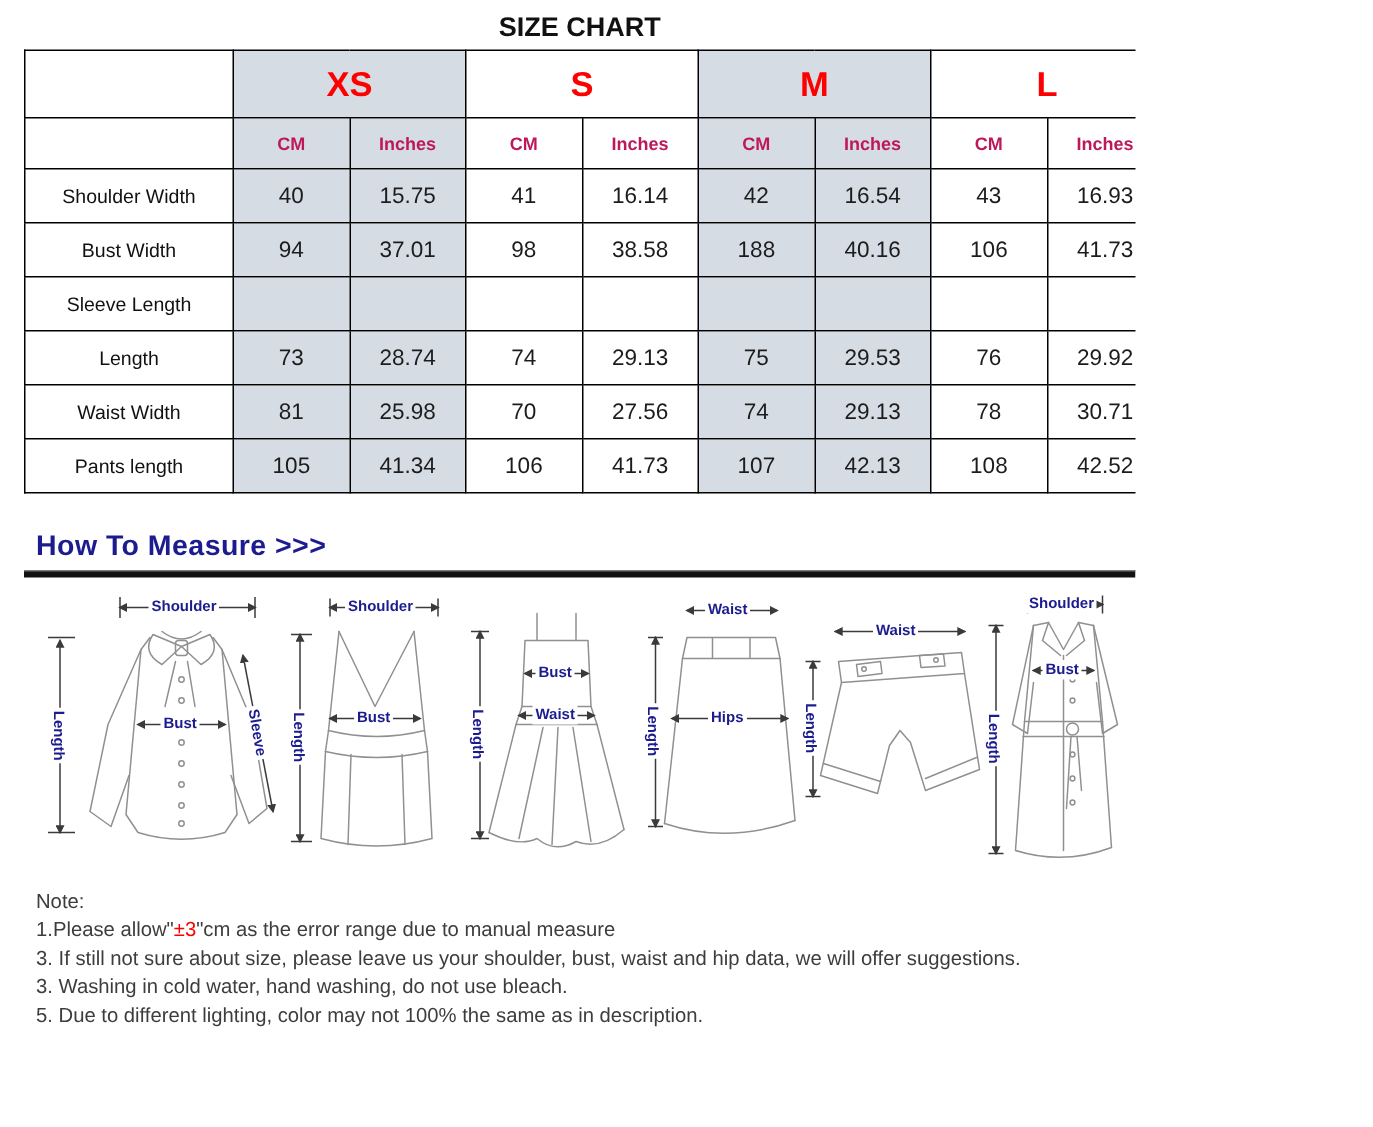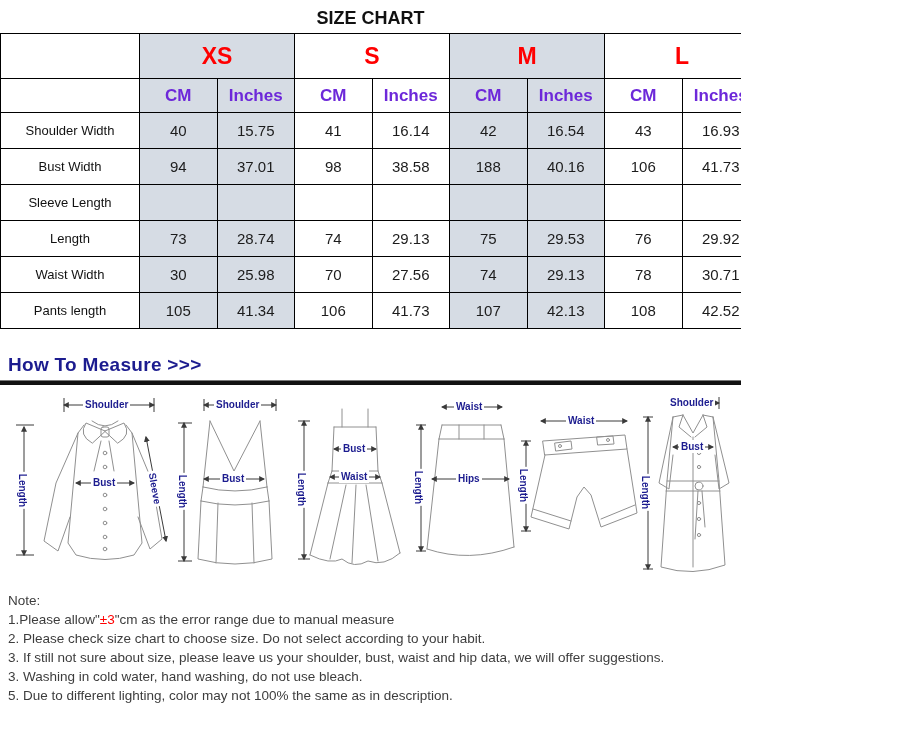--- a/index.html
+++ b/index.html
@@ -1,24 +1,24 @@
 <!DOCTYPE html>
 <html><head>
 <meta charset="utf-8">
 <style>
   html,body{margin:0;padding:0;background:#fff;}
   .page{position:relative;width:741px;height:751px;background:#fff;overflow:hidden;
-        font-family:"Liberation Sans",sans-serif;color:#000;}
+        font-family:"Liberation Sans",sans-serif;color:#000;padding-left:16px;}
   .title{text-align:center;font-size:18px;font-weight:700;margin:6px 0 3px 0;line-height:24px;color:#111;}
   table.size-table{border-collapse:collapse;table-layout:fixed;width:915px;}
   table.size-table th,table.size-table td{border:1px solid #000;text-align:center;vertical-align:middle;
         overflow:hidden;white-space:nowrap;padding:0;}
   col.labelcol{width:139px;}
   tr.sizes-row th{height:44px;font-size:23px;font-weight:700;color:#FF0000;}
-  tr.units-row th{height:33px;font-size:17px;font-weight:700;color:#6d28d9;}
+  tr.units-row th{height:33px;font-size:12px;font-weight:700;color:#be185d;}
   tbody td{height:35px;font-size:15px;color:#1c1c1c;}
   td.rowlabel{font-size:13px;color:#111;}
   .g{background:#D6DCE4;}
   .htm-heading{margin:25px 0 0 8px;font-size:19px;font-weight:700;color:#1C1C8F;letter-spacing:.3px;}
   .divider{margin-top:4px;height:4px;background:#121212;border-top:1px solid #7a7a7a;}
   .figures{display:flex;justify-content:space-between;align-items:flex-end;height:196px;
         padding:6px 4px 0 4px;box-sizing:border-box;}
   .fig{position:relative;height:190px;flex:0 0 auto;}
   .fig svg{display:block;}
   .garment{fill:none;stroke:#909090;stroke-width:1;stroke-linejoin:round;stroke-linecap:round;}
@@ -122,21 +122,21 @@
         <td>29.13</td>
         <td class="g">75</td>
         <td class="g">29.53</td>
         <td>76</td>
         <td>29.92</td>
         <td class="g"></td>
         <td class="g"></td>
       </tr>
       <tr>
         <td class="rowlabel">Waist Width</td>
-        <td class="g">30</td>
+        <td class="g">81</td>
         <td class="g">25.98</td>
         <td>70</td>
         <td>27.56</td>
         <td class="g">74</td>
         <td class="g">29.13</td>
         <td>78</td>
         <td>30.71</td>
         <td class="g"></td>
         <td class="g"></td>
       </tr>
@@ -335,19 +335,18 @@
       <span class="flabel" style="left:50px;top:5px">Waist</span>
       <span class="flabel vert" style="left:-11px;top:96px">Length</span>
       <span class="flabel" style="left:86px;top:79px">Thigh</span>
     </div>
 
   </div>
 
   <div class="notes">
     <div>Note:</div>
     <div><span>1.Please allow"</span><span class="red">±3</span><span>"cm as the error range due to manual measure</span></div>
-    <div>2. Please check size chart to choose size. Do not select according to your habit.</div>
     <div>3. If still not sure about size, please leave us your shoulder, bust, waist and hip data, we will offer suggestions.</div>
     <div>3. Washing in cold water, hand washing, do not use bleach.</div>
     <div>5. Due to different lighting, color may not 100% the same as in description.</div>
   </div>
 
 </div>
 
 </body></html>

